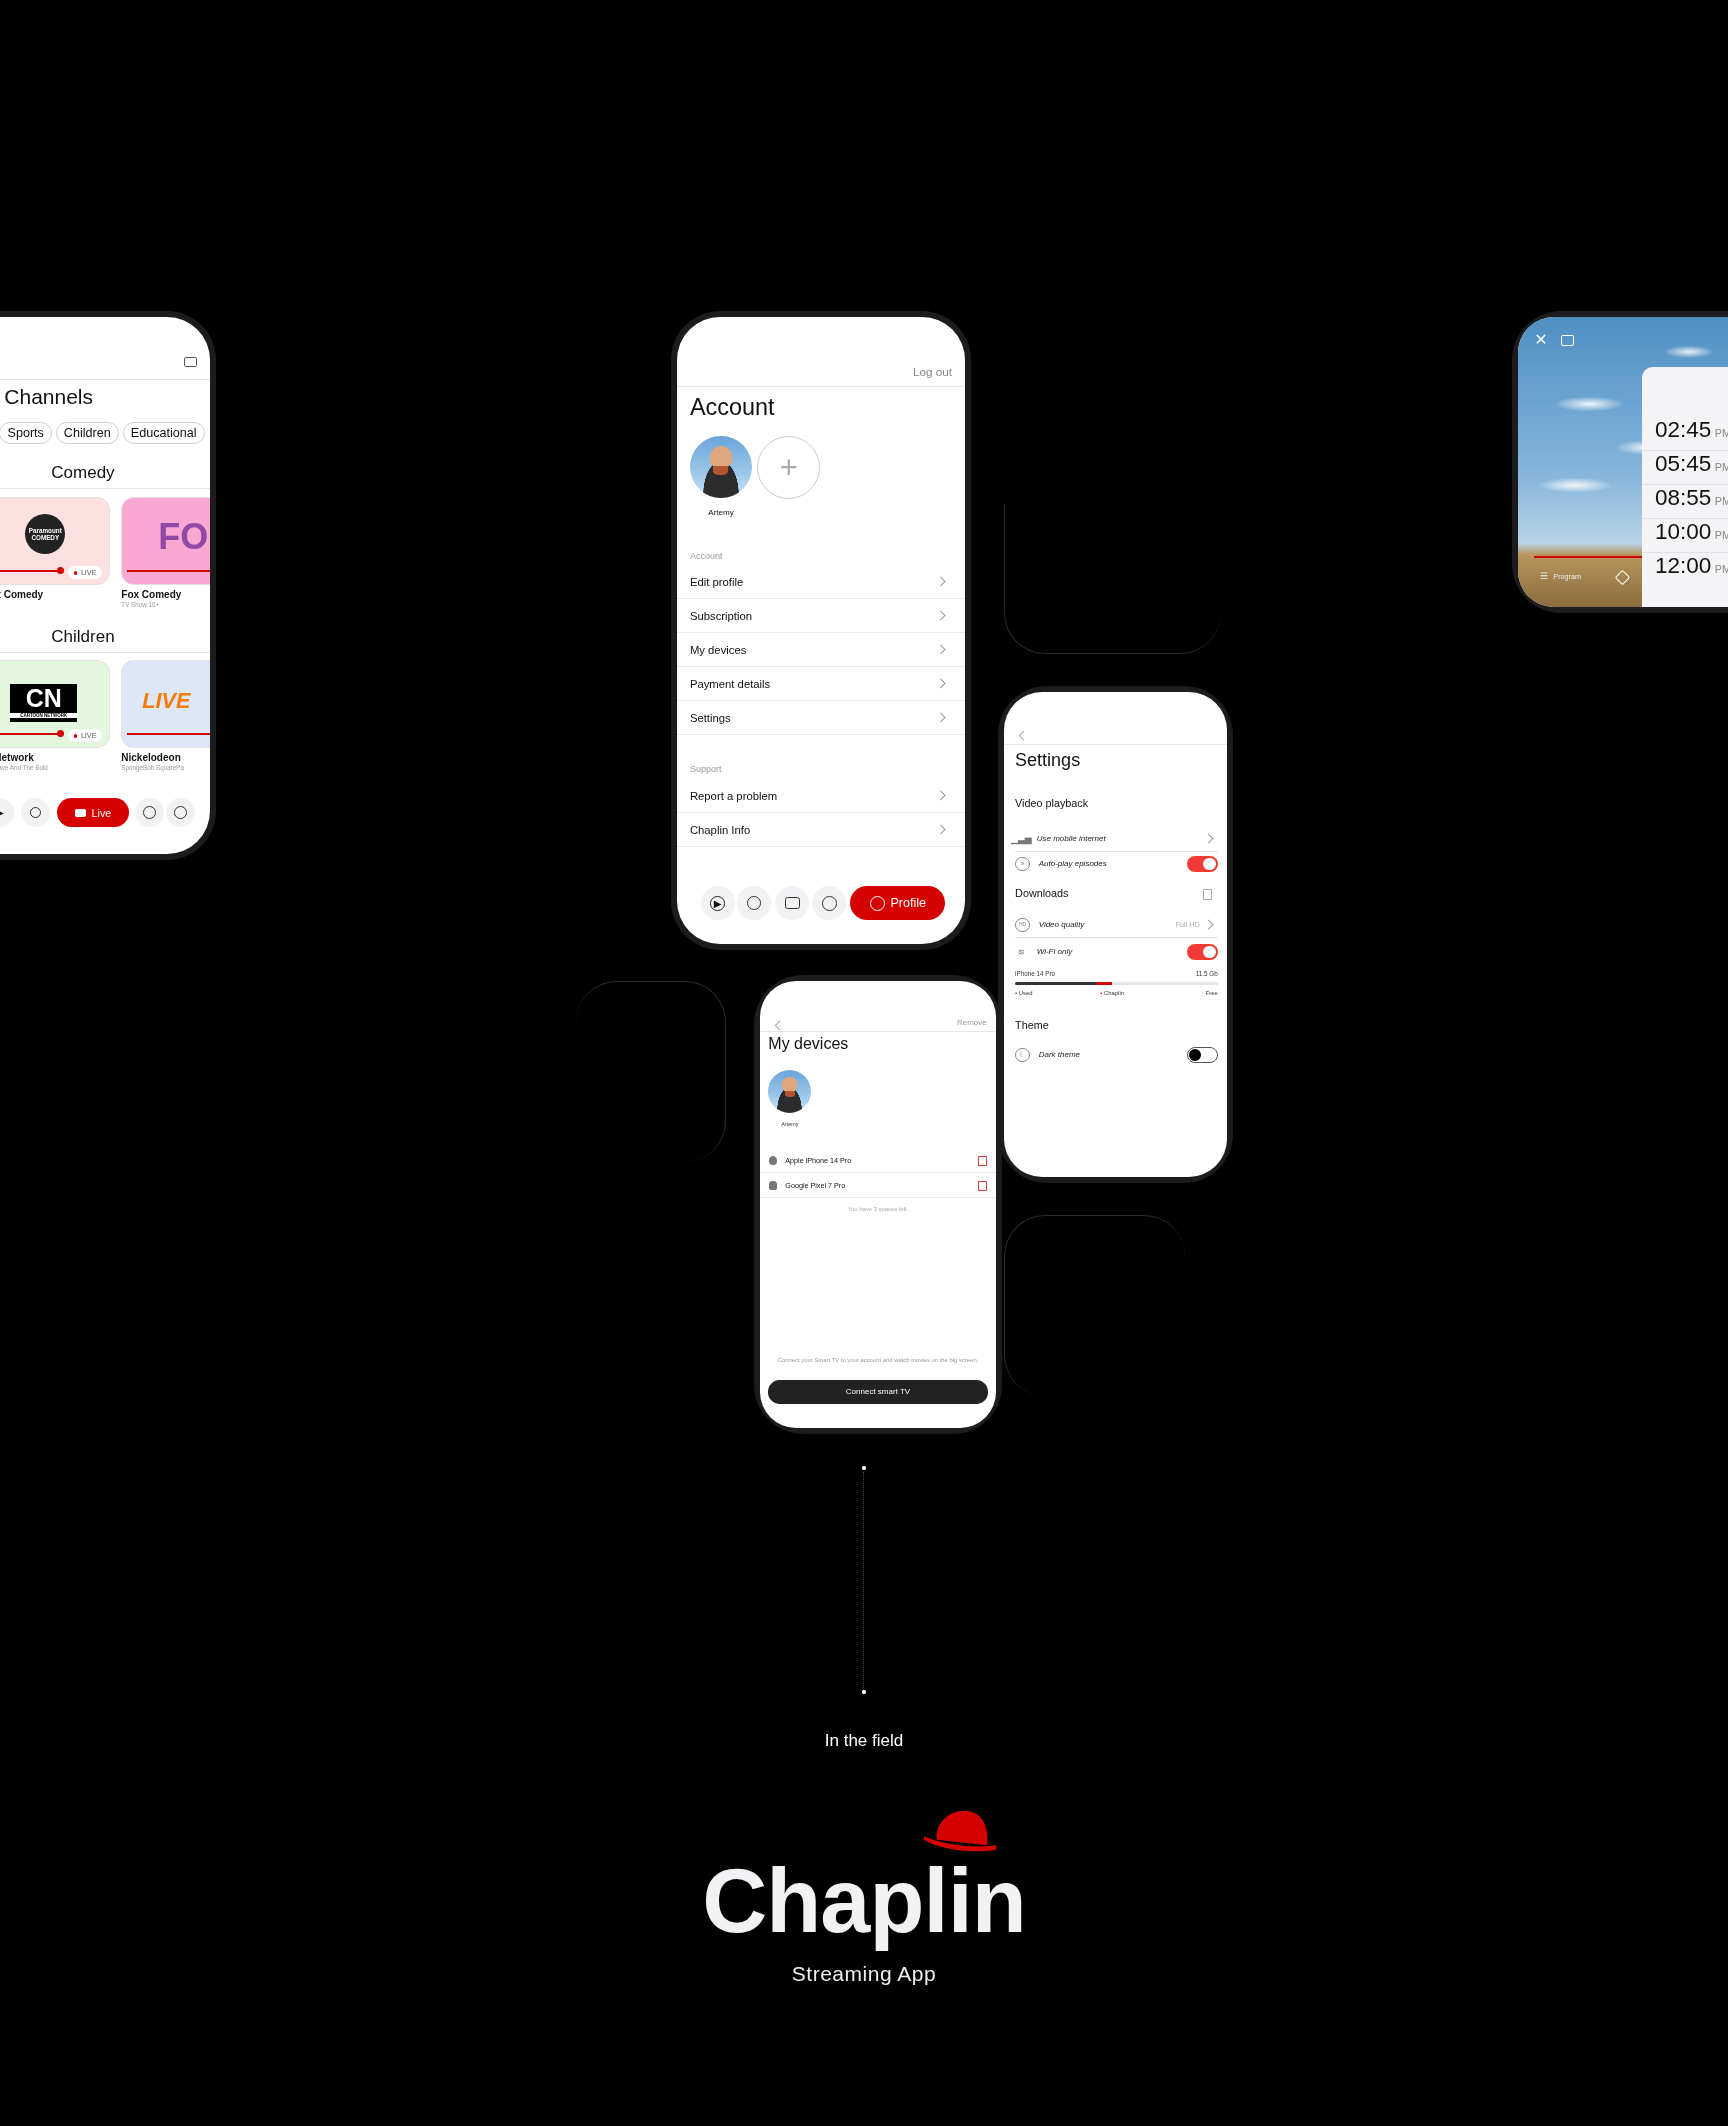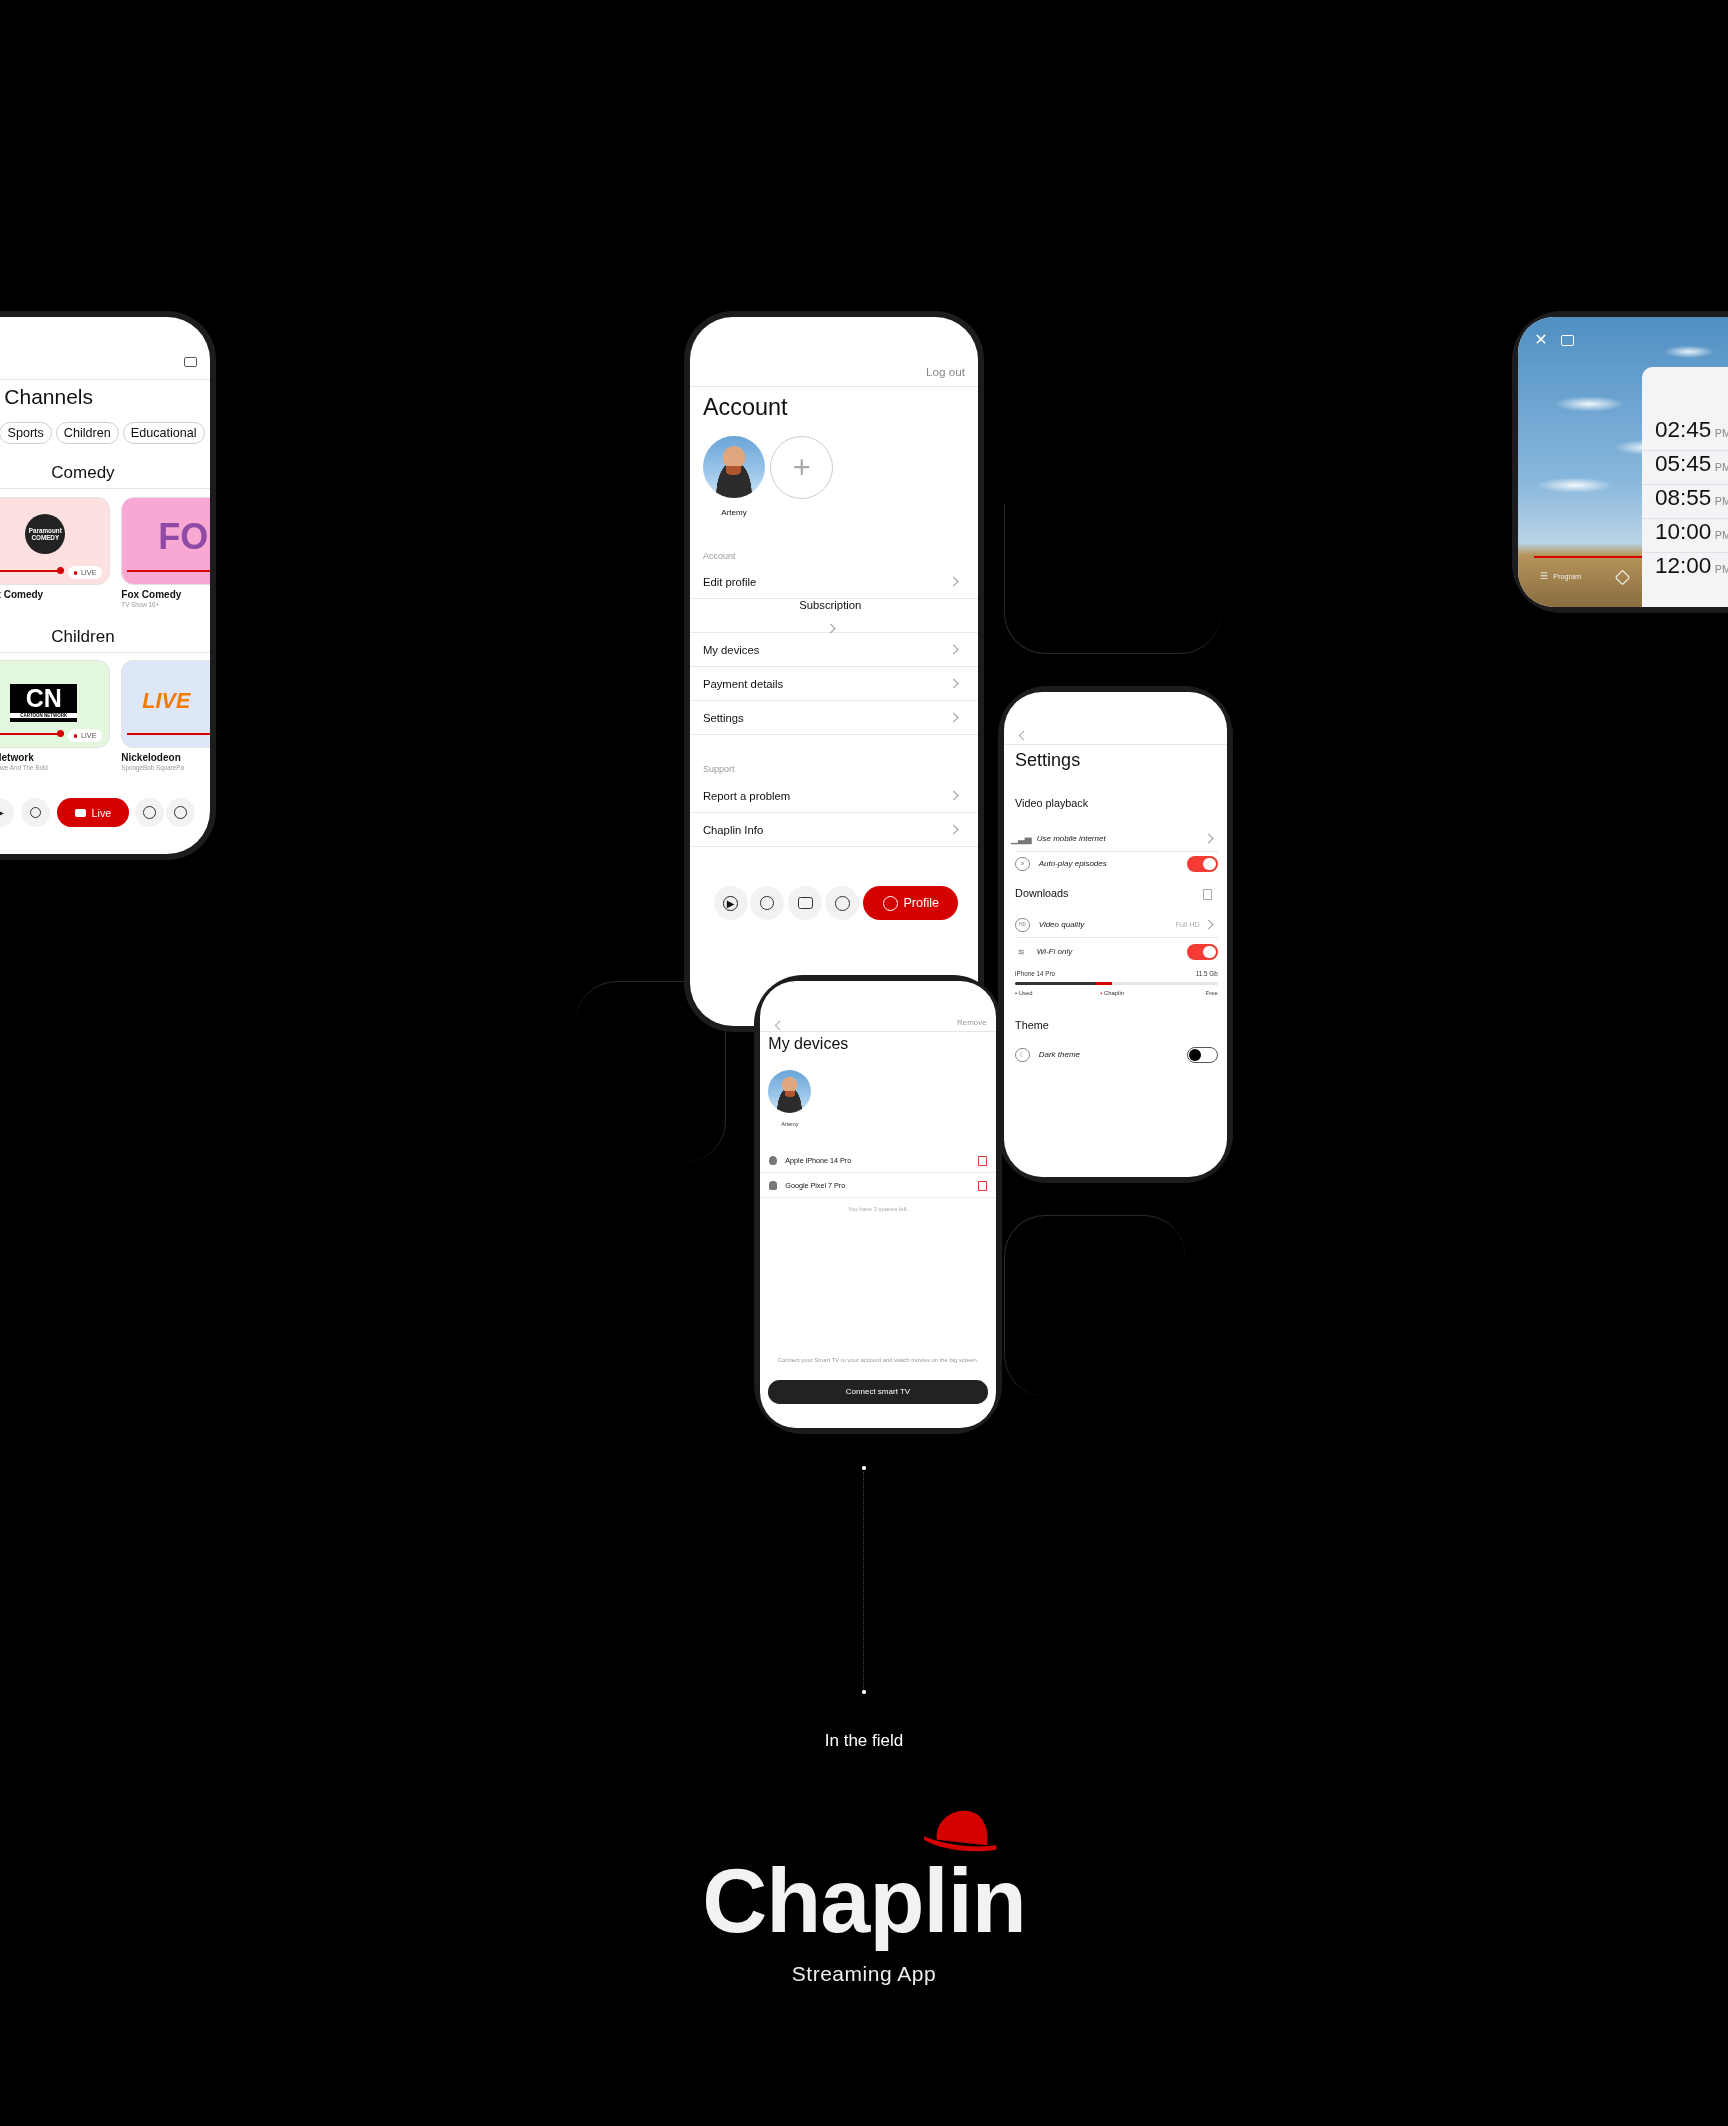--- a/index.html
+++ b/index.html
@@ -134,36 +134,36 @@
     </div>
     <div class="tabbtn" style="left:237px; top:481px;">
         <span style="width:10.8px;height:10.8px;border:1.2px solid #333;border-radius:50%;display:block;"></span>
       </div>
     <div class="tabbtn" style="left:268px; top:481px;">
         <span style="width:10.8px;height:10.8px;border:1.2px solid #333;border-radius:50%;display:block;"></span>
       </div>
   </div>
 </div>
 
-<div class="phone" style="left:671px; top:311px; width:300px; height:721px;margin-left:13px;">
+<div class="phone" style="left:671px; top:311px; width:300px; height:639px;">
   <div class="screen">
     <div class="abs" style="right:12.6px; top:48px; font-size:11.7px; color:#888;">Log out</div>
     <div class="abs divider" style="left:0; right:0; top:69px;"></div>
     <div class="abs" style="left:12.6px; top:77px; font-size:23.4px;">Account</div>
     <div class="avatar" style="left:12.6px; top:119px; width:62px; height:62px;"></div>
     <div class="abs" style="left:31px; top:191px; font-size:8px;">Artemy</div>
     <div class="abs" style="left:80px; top:119px; width:61px; height:61px; border:0.9px solid #ccc; border-radius:50%; display:flex; align-items:center; justify-content:center;">
       <span style="font-size:31px; color:#aaa; font-weight:lighter;">+</span>
     </div>
     <div class="sec-label" style="left:12.6px; top:234px;">Account</div>
     <div class="list-row" style="top:248px;">
         <span>Edit profile</span>
         <span class="chev"></span>
       </div>
-    <div class="list-row" style="top:282px;flex-direction:column;">
+    <div class="list-row" style="top:282px;">
         <span>Subscription</span>
         <span class="chev"></span>
       </div>
     <div class="list-row" style="top:316px;">
         <span>My devices</span>
         <span class="chev"></span>
       </div>
     <div class="list-row" style="top:350px;">
         <span>Payment details</span>
         <span class="chev"></span>

